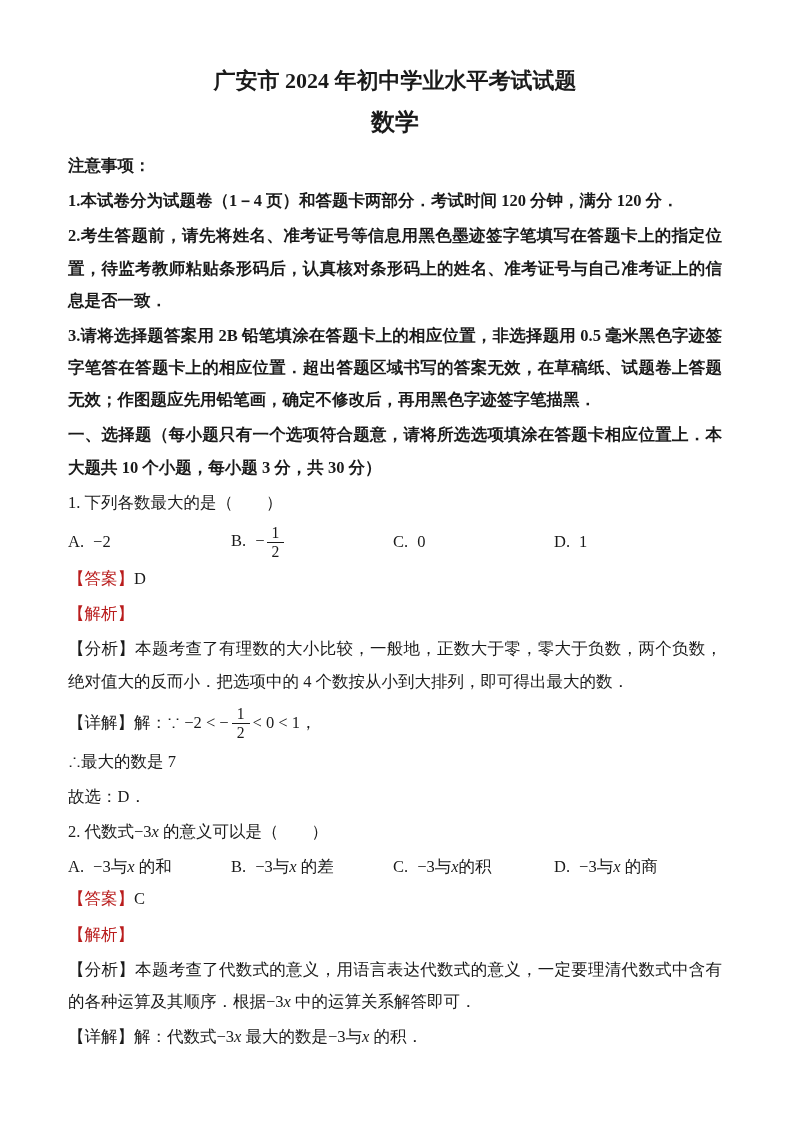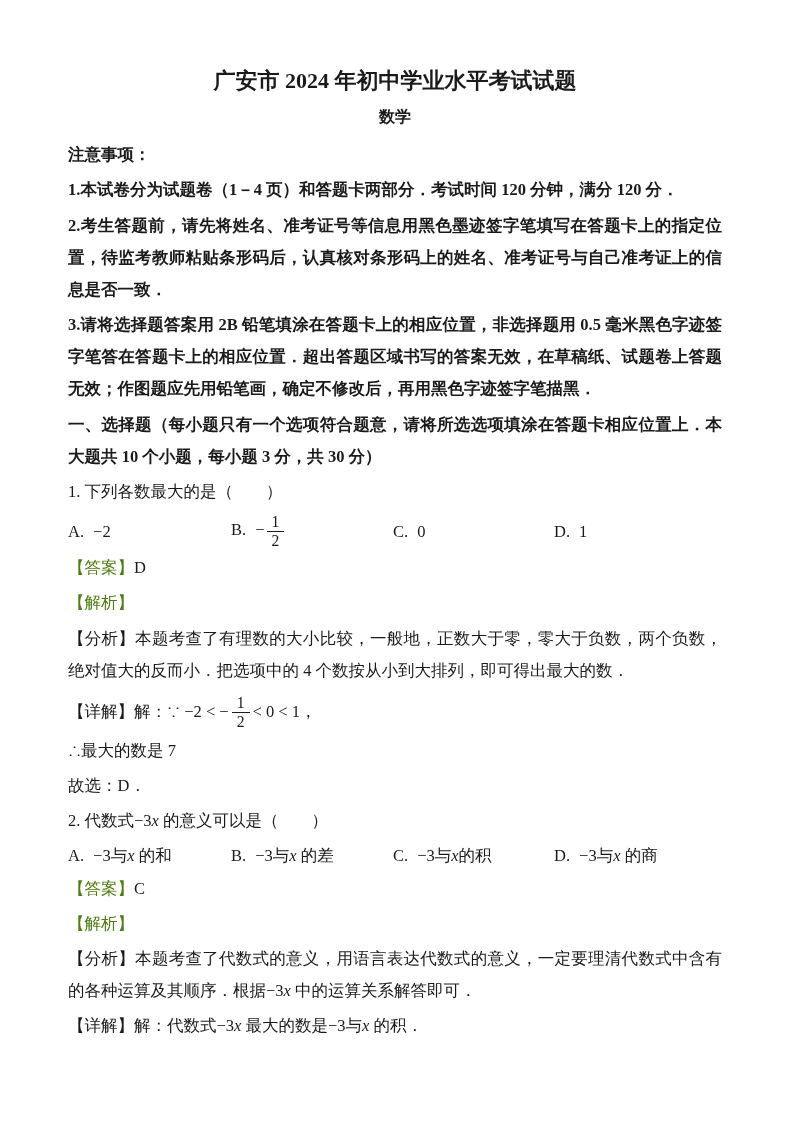--- a/index.html
+++ b/index.html
@@ -13,42 +13,42 @@
     font-family:"Liberation Serif","DejaVu Serif",serif;
     color:#1a1a1a;
     font-size:16.5px;
     overflow:hidden;
   }
   .title{
     text-align:center;font-weight:700;font-size:22px;
     margin:0 0 10px 0;line-height:1.35;
   }
   .subtitle{
-    text-align:center;font-weight:700;font-size:16px;
+    text-align:center;font-weight:700;font-size:24px;
     margin:0 0 12px 0;line-height:1.35;
   }
   p{margin:0;line-height:1.95;}
   .para{text-align:justify;margin-bottom:3px;}
   .bold{font-weight:700;}
   .qblock{margin:0;}
   .optrow{
     display:grid;
     grid-template-columns:163px 162px 161px 1fr;
     align-items:center;
     line-height:1.95;
   }
   .olabel{margin-right:0.55em;}
   .frac{
     display:inline-flex;flex-direction:column;align-items:center;
     vertical-align:middle;line-height:1.15;font-size:0.95em;
     margin:2px 2px;
   }
   .fnum{padding:0 5px;}
   .fden{border-top:1px solid #1a1a1a;padding:0 5px;}
-  .teal{color:#4d7c0f;}
+  .teal{color:#b91c1c;}
   .var{font-style:italic;}
   .mathrow{display:flex;align-items:center;line-height:1.95;}
   .mathrow .frac{margin:4px 3px;}
 </style>
 </head>
 <body>
 
 <div class="page">
 
   <h1 class="title">广安市 2024 年初中学业水平考试试题</h1>

